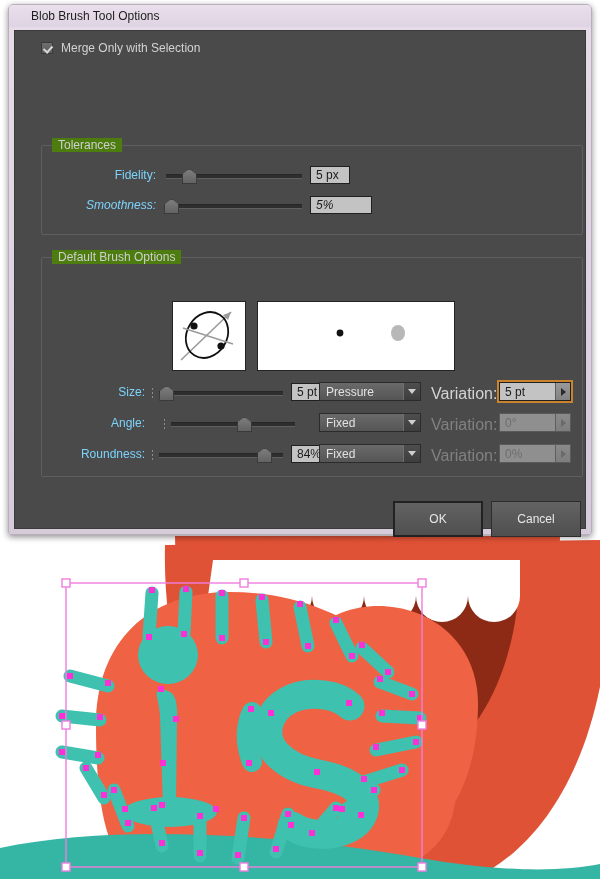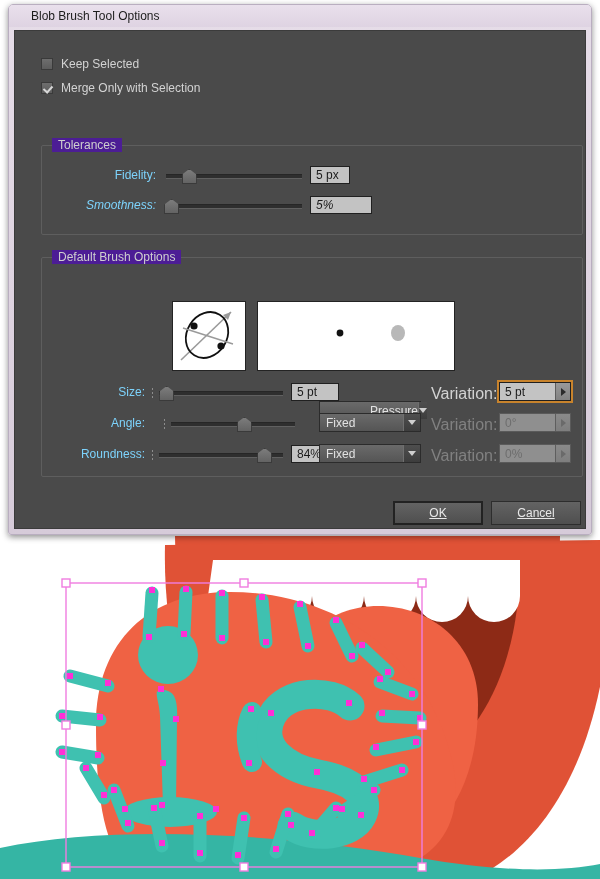--- a/index.html
+++ b/index.html
@@ -41,21 +41,21 @@
   }
   .chkbox.on:after{
     content:"";position:absolute;left:3px;top:1px;width:4px;height:7px;
     border:solid #d8d8d8;border-width:0 2px 2px 0;transform:rotate(42deg);
   }
   .chklabel{font-size:12px;color:#d3d3d3;margin-left:8px;}
 
   
   .group{position:absolute;border:1px solid #5e5e5e;border-radius:2px;}
   .group > .gtitle{
-    position:absolute;top:-8px;left:10px;padding:0 6px;background:#4c1d95;
+    position:absolute;top:-8px;left:10px;padding:0 6px;background:#4d7c0f;
     font-size:12px;color:#cfcfcf;text-align:right;
   }
   #grpTol{left:26px;top:114px;width:540px;height:88px;}
   #grpBrush{left:26px;top:226px;width:540px;height:218px;}
 
   
   .row{position:absolute;height:18px;display:flex;align-items:center;}
   .rlabel{font-size:12px;color:#7dd3fc;text-align:right;}
   .track{position:relative;height:18px;flex:0 0 auto;}
   .track .bar{
@@ -120,24 +120,24 @@
     border-left:5px solid #2b2b2b;display:block;
   }
   .varfield.focused{outline:2px solid #c8832c;outline-offset:0;}
   .varfield.disabled{background:#8f8f8f;border-color:#5a5a5a;}
   .varfield.disabled .vtext{color:#6d6d6d;}
   .varfield.disabled .vbtn{background:linear-gradient(180deg,#8a8a8a,#7e7e7e);}
   .varfield.disabled .vbtn i{border-left-color:#6a6a6a;}
 
   
   .btn{
-    position:absolute;height:24px;box-sizing:border-box;
+    position:absolute;height:36px;box-sizing:border-box;
     background:linear-gradient(180deg,#636363,#4f4f4f);
     border:1px solid #2d2d2d;color:#e8e8e8;font-size:12px;
-    display:flex;align-items:center;justify-content:center;text-decoration:underline;
+    display:flex;align-items:center;justify-content:center;
   }
   .btn.default{border:2px solid #222222;}
   #btnOK{left:378px;top:470px;width:90px;}
   #btnCancel{left:476px;top:470px;width:90px;}
 </style>
 </head>
 <body>
 
 <div id="artboard">
   <svg width="600" height="879" viewBox="0 0 600 879" xmlns="http://www.w3.org/2000/svg">
@@ -282,24 +282,20 @@
 </div>
 
 <div id="dialog">
 
   <div id="titlebar">
     <span>Blob Brush Tool Options</span>
   </div>
 
   <div id="dlgbody">
 
-    <div class="chkrow" id="chk1">
-      <span class="chkbox"></span>
-      <span class="chklabel">Keep Selected</span>
-    </div>
     <div class="chkrow" id="chk2">
       <span class="chkbox on"></span>
       <span class="chklabel">Merge Only with Selection</span>
     </div>
 
     <div class="group" id="grpTol">
       <span class="gtitle">Tolerances</span>
 
       <div class="row" style="left:10px;top:20px;">
         <span class="rlabel" style="width:104px;">Fidelity:</span>
@@ -344,21 +340,21 @@
 
     <div class="row" style="left:60px;top:352px;">
       <span class="rlabel" style="width:70px;">Size:</span>
       <span class="track" style="width:124px;margin-left:14px;">
         <span class="grip"></span>
         <span class="bar"></span>
         <span class="knob" style="left:5%;"></span>
       </span>
       <span class="numfield" style="width:48px;margin-left:8px;">5 pt</span>
     </div>
-    <div class="ddl" style="left:304px;top:370px;width:102px;padding-left:44px;">
+    <div class="ddl" style="left:304px;top:351px;width:102px;">
       <span class="dtext">Pressure</span>
       <span class="darrow">
           <i></i>
         </span>
     </div>
     <span class="varlbl" style="left:416px;top:354px;width:62px;">Variation:</span>
     <div class="varfield focused" style="left:484px;top:351px;width:72px;">
       <span class="vtext">5 pt</span>
       <span class="vbtn">
           <i></i>

